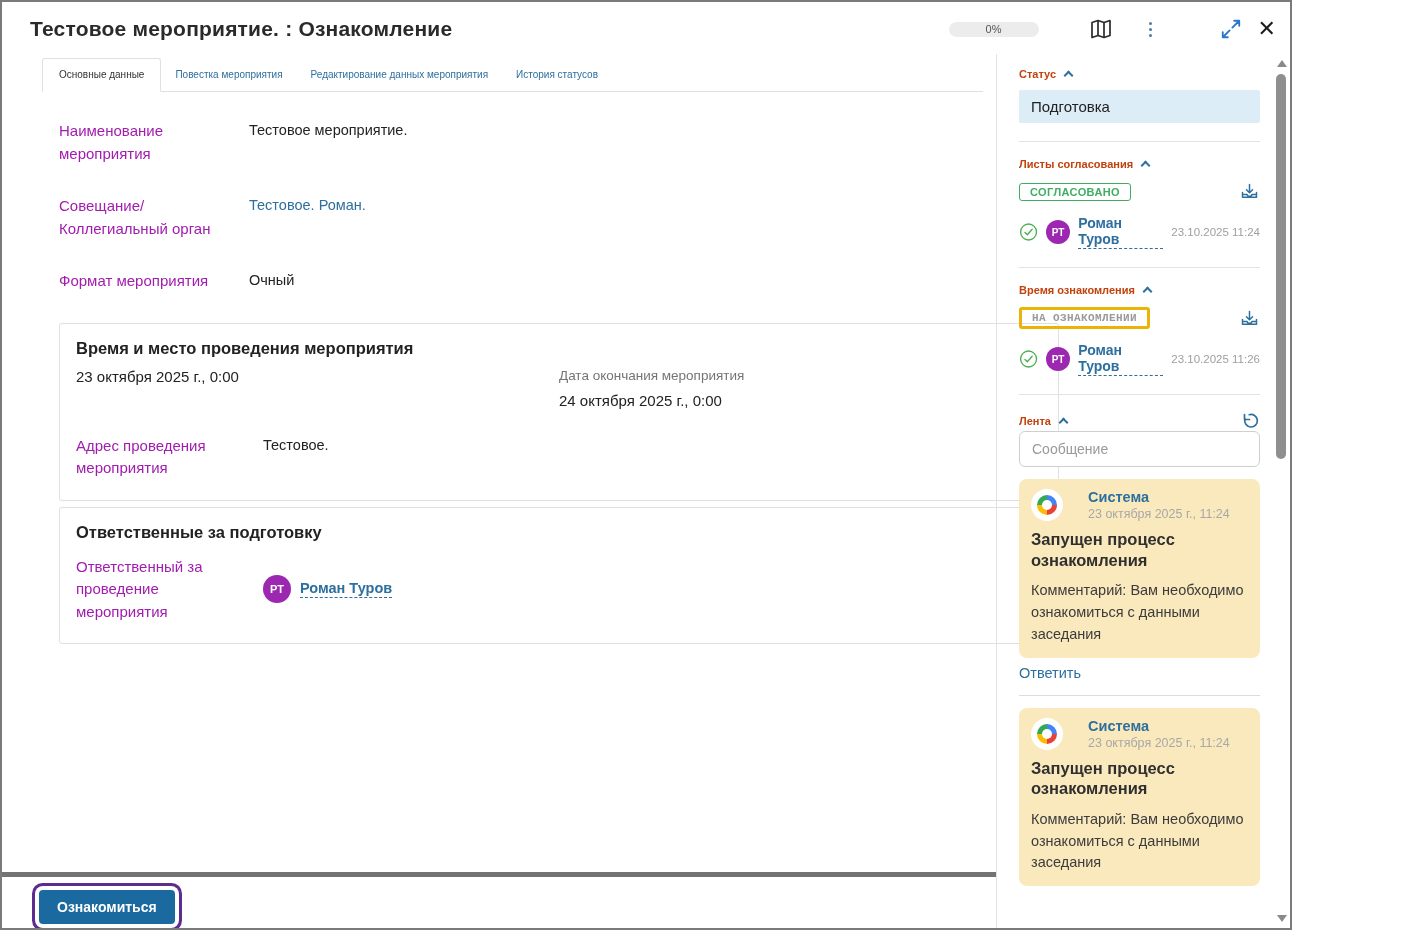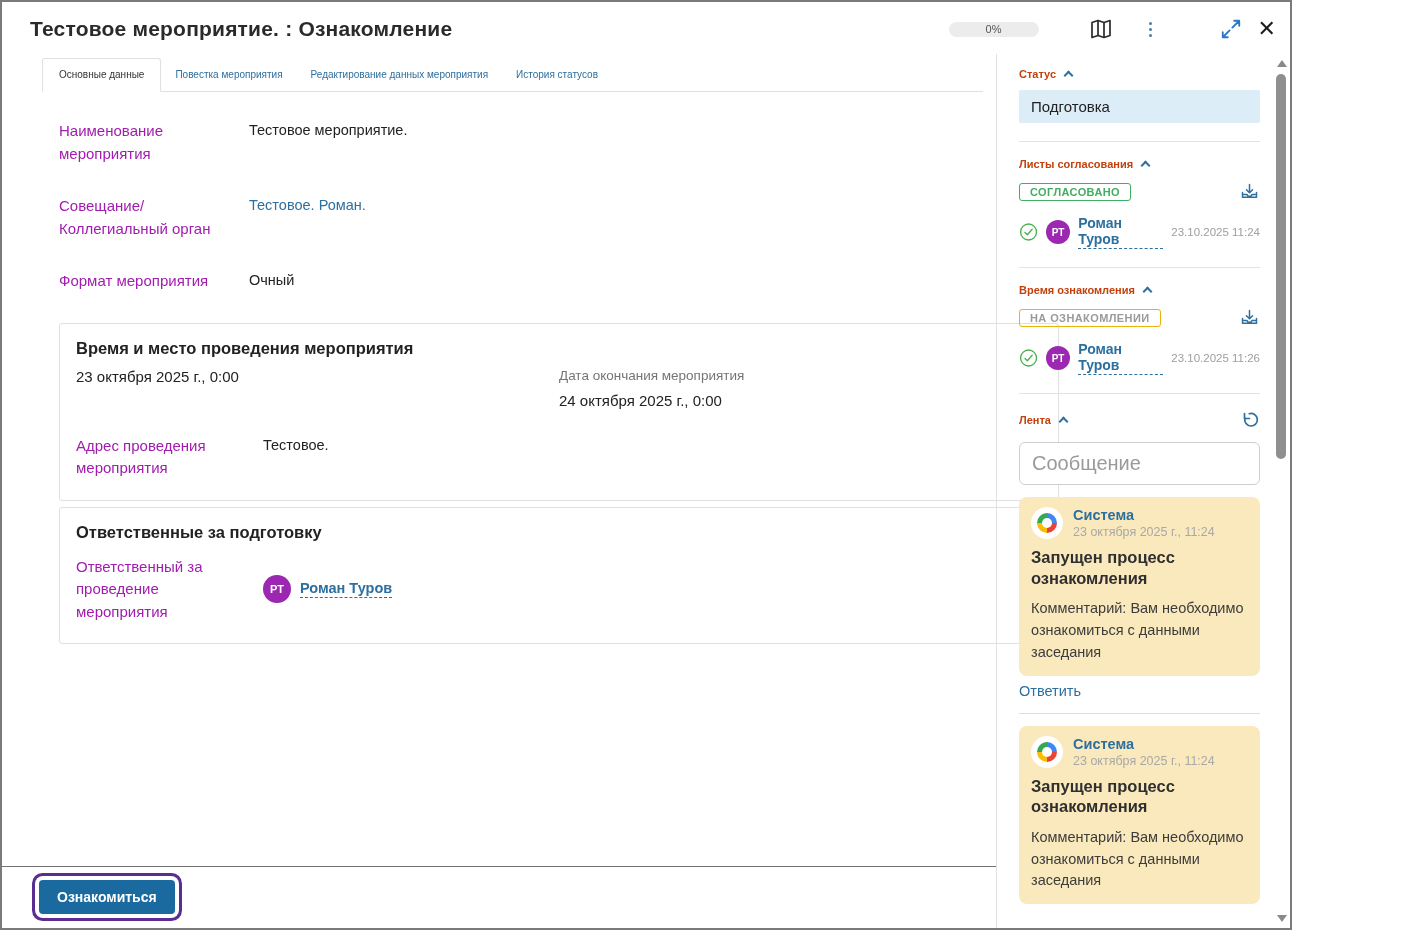--- a/index.html
+++ b/index.html
@@ -47,47 +47,47 @@
   .dvalue { font-size:15px; color:#222; }
   .card .frow { margin:26px 0 0; }
   .card .flabel { width:187px; }
   .person { display:flex; align-items:center; gap:9px; }
   .av { width:28px; height:28px; border-radius:50%; background:#9c27b0; color:#fff; font-size:11px;
         font-weight:bold; display:flex; align-items:center; justify-content:center; flex:none; }
   .name-link { color:#2d6f9e; font-size:14.5px; font-weight:bold; border-bottom:1px dashed #2d6f9e;
                padding-bottom:1px; cursor:pointer; }
 
   
-  .footer { margin-top:auto; border-top:1px solid #737373; padding:13px 0 14px 30px; }
+  .footer { margin-top:auto; border-top:5px solid #737373; padding:13px 0 4px 30px; }
   .btn-primary { background:#1a6aa0; color:#fff; font-family:inherit; font-size:14px; font-weight:bold;
                  border:none; border-radius:4px; padding:9px 18px; cursor:pointer;
                  box-shadow:0 0 0 4px #fff, 0 0 0 7px #5b2d90; margin-left:7px; }
 
   
   .sidebar { width:277px; flex:none; border-left:1px solid #e2e2e2; padding:14px 13px 0 22px; overflow:hidden; }
   .sb-head { color:#c2410c; font-size:11px; display:flex; align-items:center;font-weight:bold; }
   .chev { display:inline-block; width:7px; height:7px; border-left:2px solid #2d6f9e;
           border-top:2px solid #2d6f9e; transform:rotate(45deg); margin:3px 0 0 9px; cursor:pointer; }
   .status-box { margin-top:10px; background:#dcedf7; padding:8px 12px; font-size:15px; color:#222; border-radius:2px; }
   .sb-div { border-top:1px solid #e3e3e3; margin:18px 0 16px; }
   .badge-row { display:flex; align-items:center; justify-content:space-between; margin-top:11px; }
   .badge { font-size:11px; font-weight:bold; letter-spacing:.4px; padding:2px 10px; border-radius:3px; }
   .badge.green { color:#3fae62; border:1px solid #3fae62; }
-  .badge.grey { color:#9a9a9a; border:1px solid #eab308; }
+  .badge.grey { color:#9a9a9a; border:3px solid #eab308;font-family:Liberation Mono, monospace; }
   .sb-person { display:flex; align-items:center; gap:8px; margin-top:13px; }
   .sb-person .av { width:24px; height:24px; font-size:10px; }
   .sb-person .name-link { font-size:14px; }
   .stamp { margin-left:auto; color:#9e9e9e; font-size:11.5px; white-space:nowrap; }
   .feed-head { display:flex; align-items:center; }
   .refresh { margin-left:auto; cursor:pointer; display:inline-flex; }
-  .msg-input { width:100%; margin-top:12px; border:1px solid #cfcfcf; border-radius:6px;
-               padding:9px 12px; font-family:inherit; font-size:20px; color:#333; outline:none; }
+  .msg-input { width:100%; border:1px solid #cfcfcf; border-radius:6px;
+               padding:9px 12px; font-family:inherit; font-size:14px; color:#333; outline:none; }
   .msg-input::placeholder { color:#9a9a9a; }
   .msg-card { background:#fae9bc; border-radius:8px; padding:10px 12px 12px; margin-top:12px; }
-  .msg-hd { display:flex; gap:10px; align-items:center; }
+  .msg-hd { display:flex; gap:25px; align-items:center; }
   .sys-av { width:32px; height:32px; border-radius:50%; background:#fff; display:flex; align-items:center;
             justify-content:center; flex:none; }
   .ring { width:20px; height:20px; border-radius:50%; position:relative;
           background:conic-gradient(#4285f4 0 25%, #ea4335 25% 50%, #fbbc05 50% 75%, #34a853 75% 100%); }
   .ring::after { content:""; position:absolute; inset:5px; background:#fff; border-radius:50%; }
   .msg-author { color:#2d6f9e; font-size:14.5px; font-weight:bold; }
   .msg-date { color:#a8a8a8; font-size:12.5px; margin-top:2px; }
   .msg-title { margin-top:8px; font-size:16.5px; font-weight:bold; color:#2f2f2f; line-height:1.25; }
   .msg-comment { margin-top:10px; font-size:14.5px; color:#3c3c3c; line-height:1.5; }
   .reply { margin-top:7px; color:#2d6f9e; font-size:14.5px; cursor:pointer; display:inline-block; }

